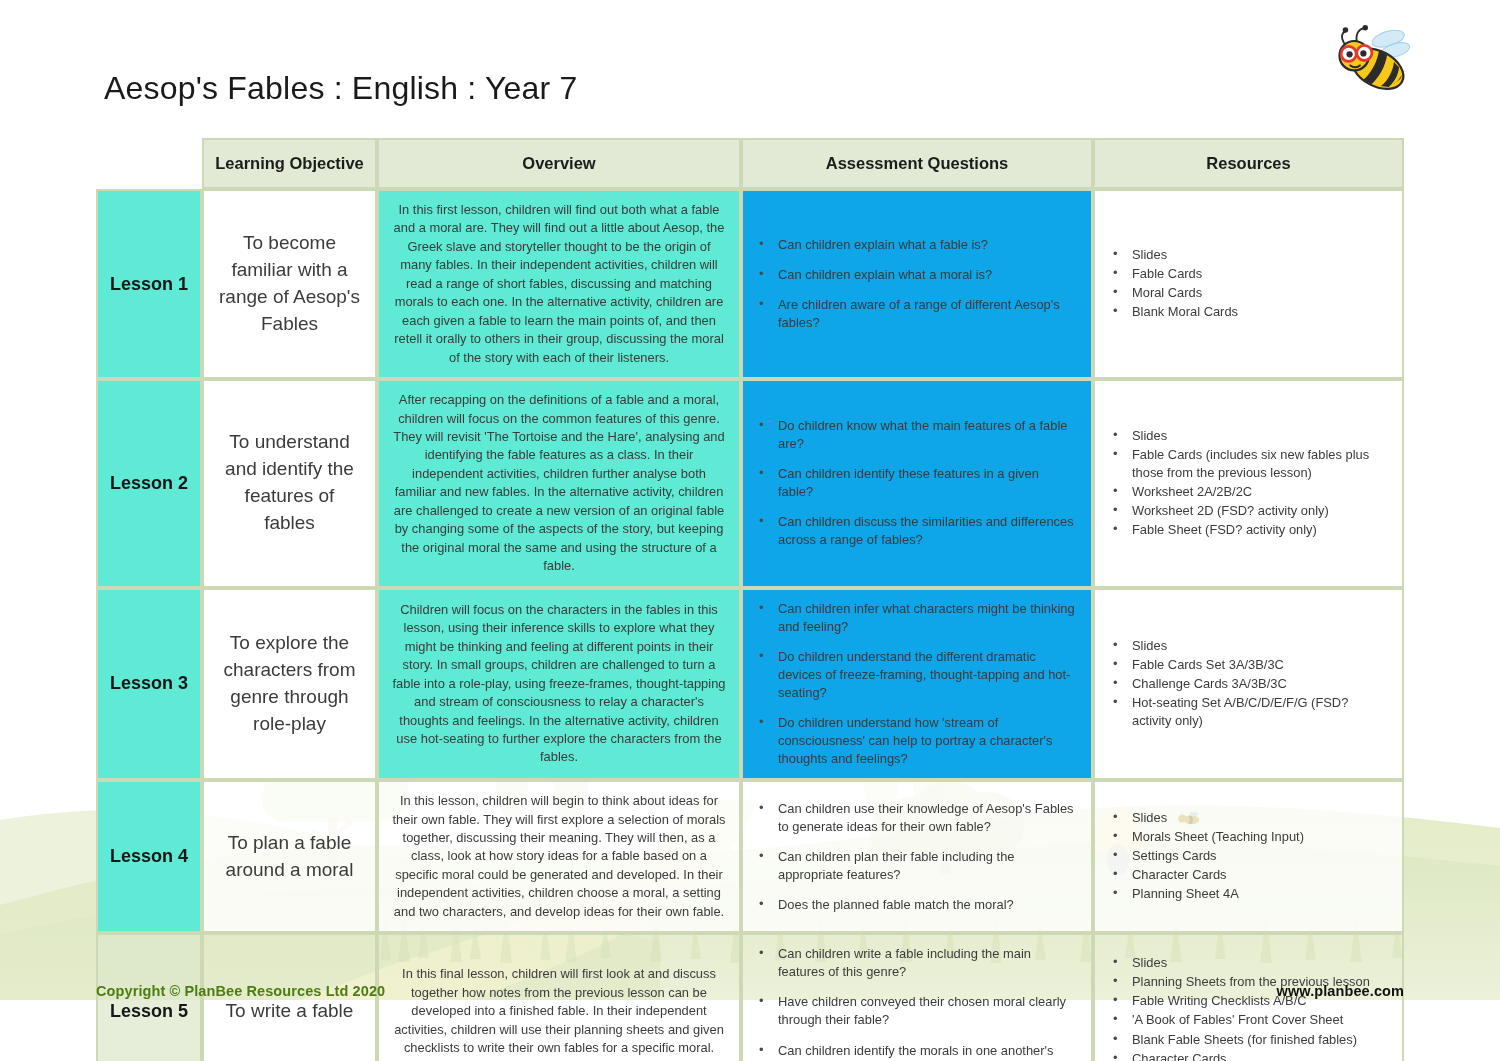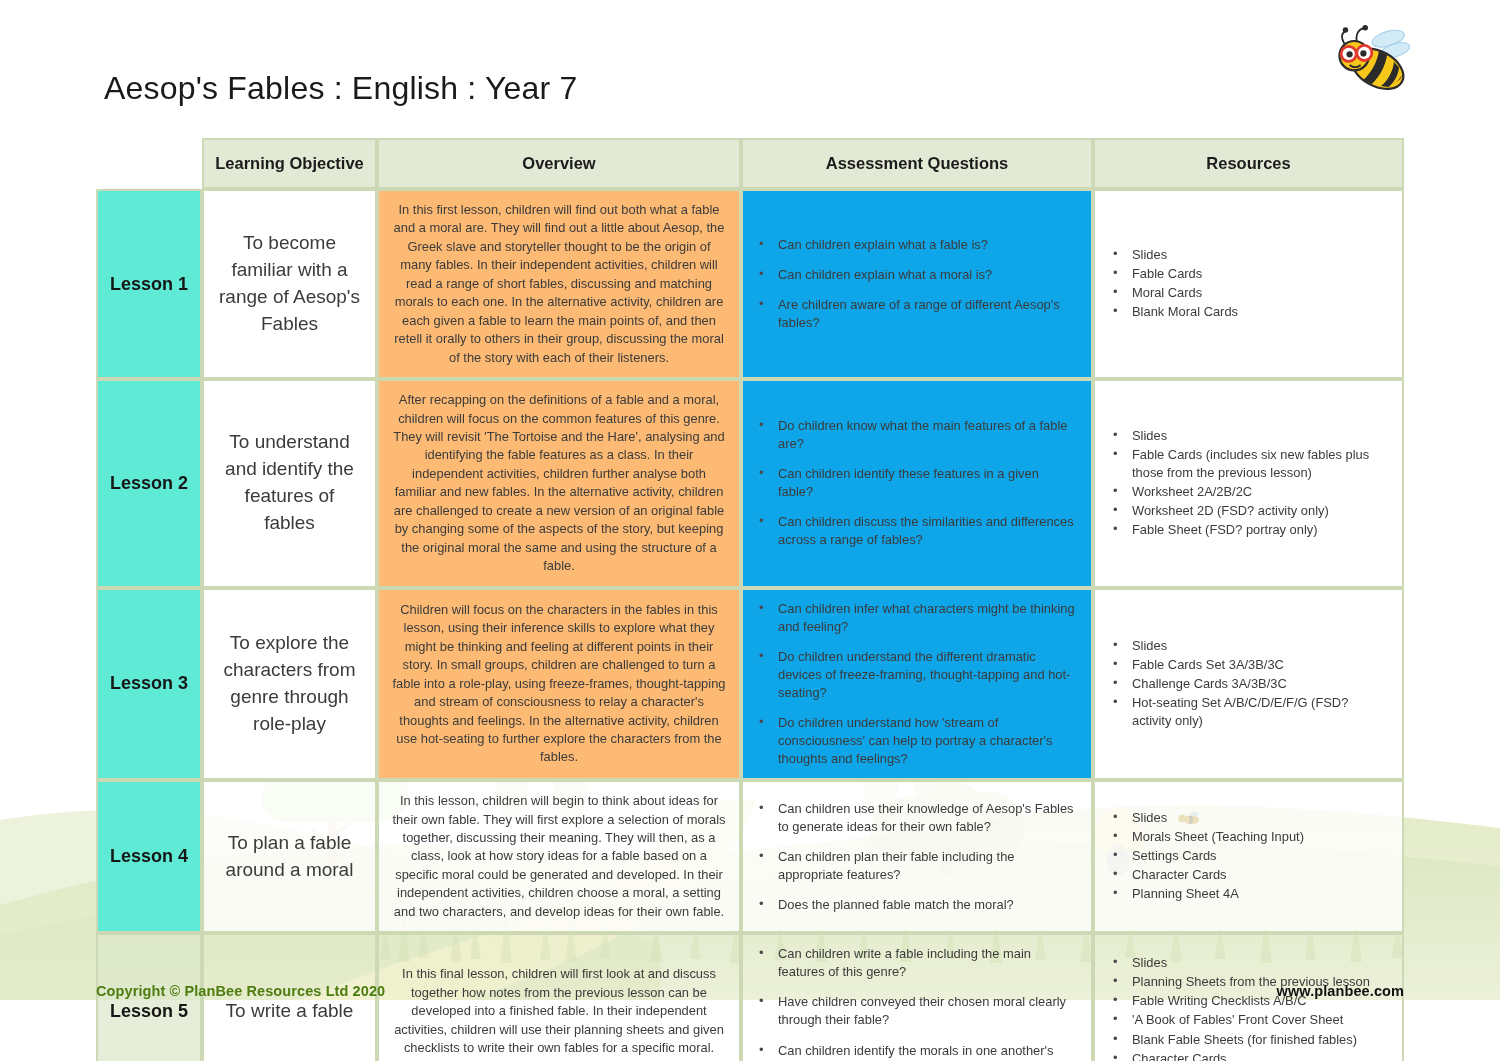--- a/index.html
+++ b/index.html
@@ -61,21 +61,21 @@
   .lo-cell {
     background:#ffffff;
     text-align:center;
     font-size:19px;
     line-height:1.42;
     color:#3b3b3b;
     padding:8px 14px;
     width:175px;
   }
   .ov-cell {
-    background:#fdba74;
+    background:#5eead4;
     text-align:center;
     font-size:12.9px;
     line-height:1.43;
     color:#3b3b3b;
     padding:10px 13px;
     width:364px;
   }
   .aq-cell {
     background:#0ea5e9;
     font-size:12.9px;
@@ -298,21 +298,21 @@
             <li>Can children identify these features in a given fable?</li>
             <li>Can children discuss the similarities and differences across a range of fables?</li>
           </ul>
       </td>
       <td class="cell rs-cell">
         <ul class="bul tight">
             <li>Slides</li>
             <li>Fable Cards (includes six new fables plus those from the previous lesson)</li>
             <li>Worksheet 2A/2B/2C</li>
             <li>Worksheet 2D (FSD? activity only)</li>
-            <li>Fable Sheet (FSD? portray only)</li>
+            <li>Fable Sheet (FSD? activity only)</li>
           </ul>
       </td>
     </tr>
 
     <tr>
       <td class="cell lesson-cell">Lesson 3</td>
       <td class="cell lo-cell">To explore the characters from genre through role-play</td>
       <td class="cell ov-cell">Children will focus on the characters in the fables in this lesson, using their inference skills to explore what they might be thinking and feeling at different points in their story. In small groups, children are challenged to turn a fable into a role-play, using freeze-frames, thought-tapping and stream of consciousness to relay a character's thoughts and feelings. In the alternative activity, children use hot-seating to further explore the characters from the fables.</td>
       <td class="cell aq-cell">
         <ul class="bul">

